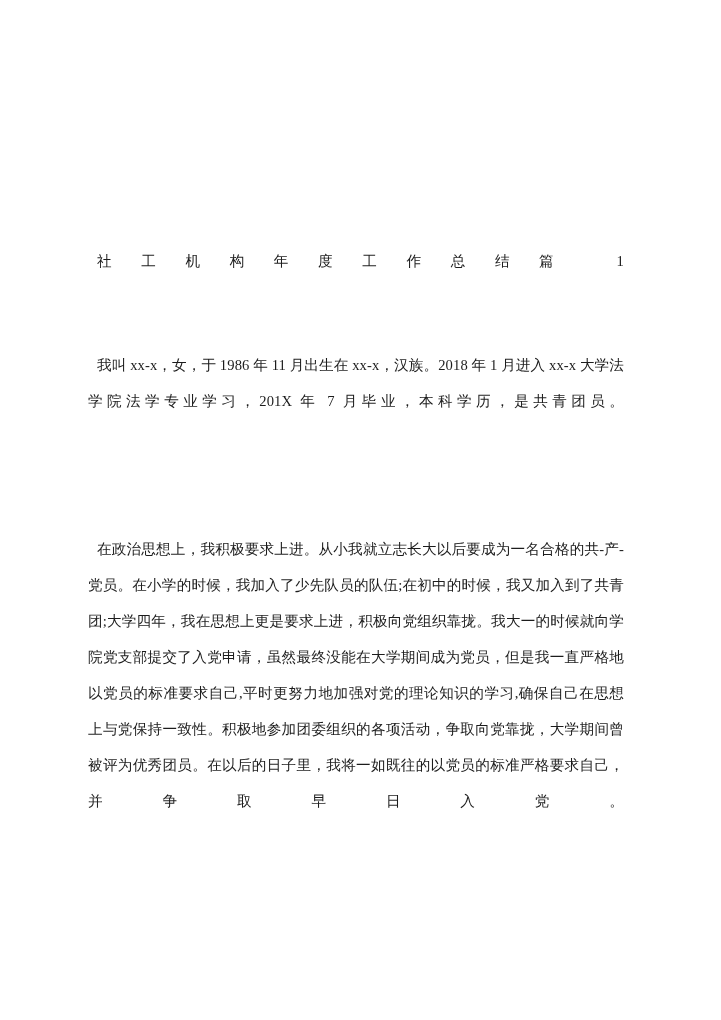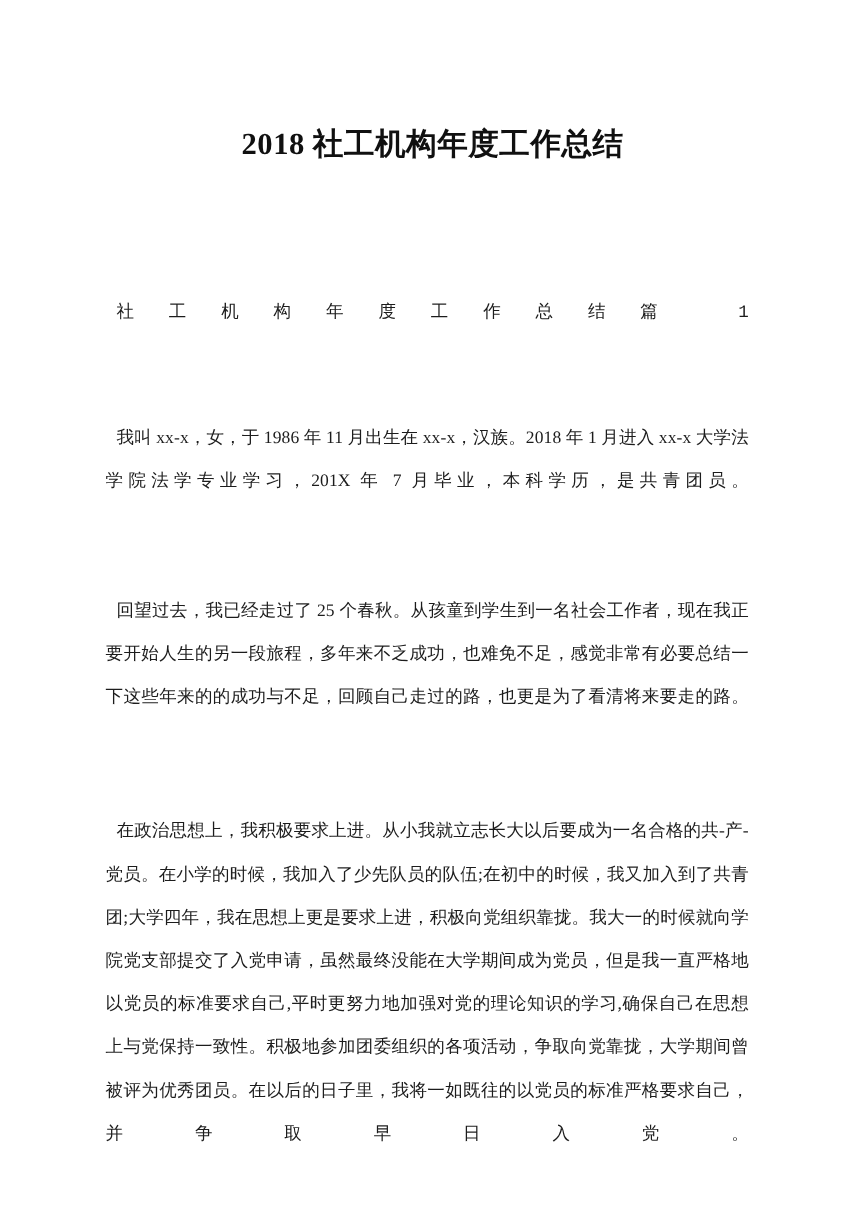--- a/index.html
+++ b/index.html
@@ -51,21 +51,20 @@
     color: #1c1c1c;
     text-align: justify;
     text-justify: inter-ideograph;
     margin: 0;
     letter-spacing: 0.1px;
   }
 
   .para.subtitle {
     text-indent: 9px;
     margin-bottom: 32px;
-    font-family: Liberation Mono, monospace;
   }
 
   .para.body {
     text-indent: 9px;
   }
 
   
   .gap-sm { height: 36px; }
   .gap-md { height: 40px; }
 
@@ -74,30 +73,28 @@
     content: "";
     display: inline-block;
     width: 100%;
   }
 </style>
 </head>
 <body>
 
 <div class="page">
 
-  <h1 class="doc-title">2018 社工机构年度工作总结</h1>
 
   <div class="body-block">
 
     <p class="para subtitle">社工机构年度工作总结篇 1</p>
 
     <p class="para body">我叫 xx-x，女，于 1986 年 11 月出生在 xx-x，汉族。2018 年 1 月进入 xx-x 大学法学院法学专业学习，201X 年 7 月毕业，本科学历，是共青团员。</p>
 
     <div class="gap-sm"></div>
 
-    <p class="para body">回望过去，我已经走过了 25 个春秋。从孩童到学生到一名社会工作者，现在我正要开始人生的另一段旅程，多年来不乏成功，也难免不足，感觉非常有必要总结一下这些年来的的成功与不足，回顾自己走过的路，也更是为了看清将来要走的路。</p>
 
     <div class="gap-md"></div>
 
     <p class="para body">在政治思想上，我积极要求上进。从小我就立志长大以后要成为一名合格的共-产-党员。在小学的时候，我加入了少先队员的队伍;在初中的时候，我又加入到了共青团;大学四年，我在思想上更是要求上进，积极向党组织靠拢。我大一的时候就向学院党支部提交了入党申请，虽然最终没能在大学期间成为党员，但是我一直严格地以党员的标准要求自己,平时更努力地加强对党的理论知识的学习,确保自己在思想上与党保持一致性。积极地参加团委组织的各项活动，争取向党靠拢，大学期间曾被评为优秀团员。在以后的日子里，我将一如既往的以党员的标准严格要求自己，并争取早日入党。</p>
 
   </div>
 </div>
 
 </body></html>

